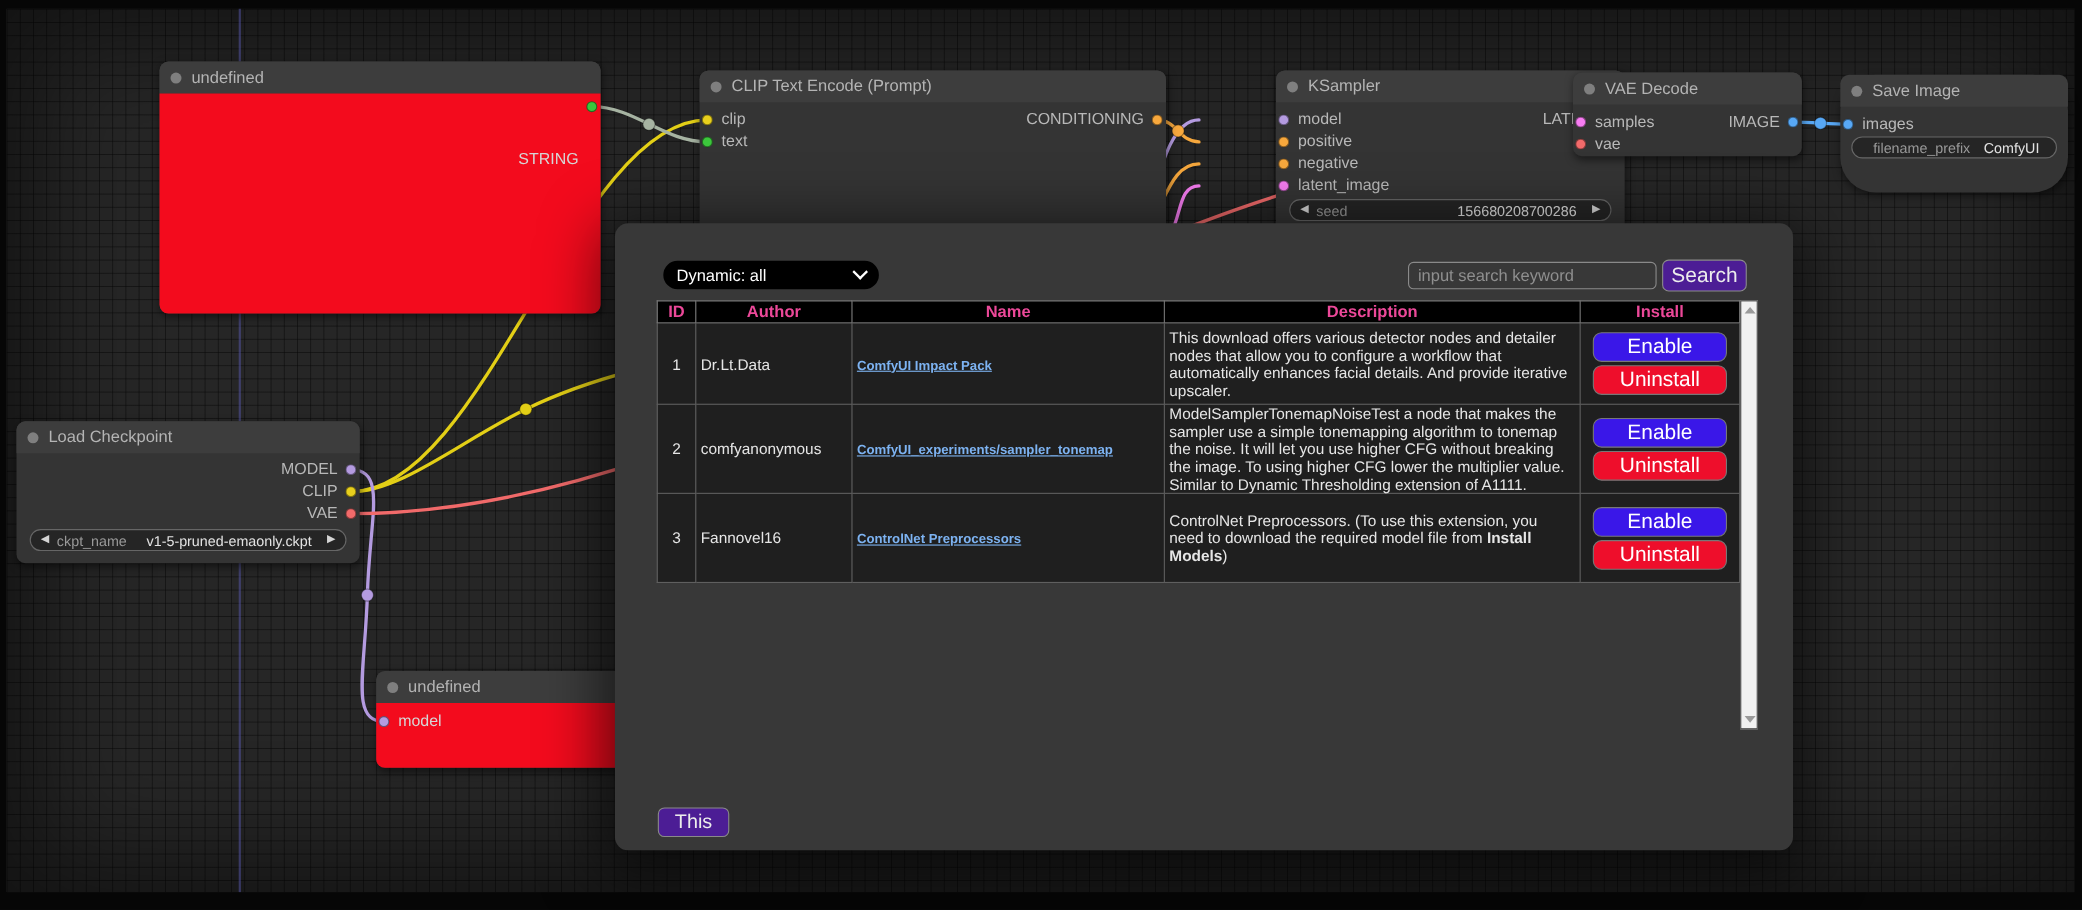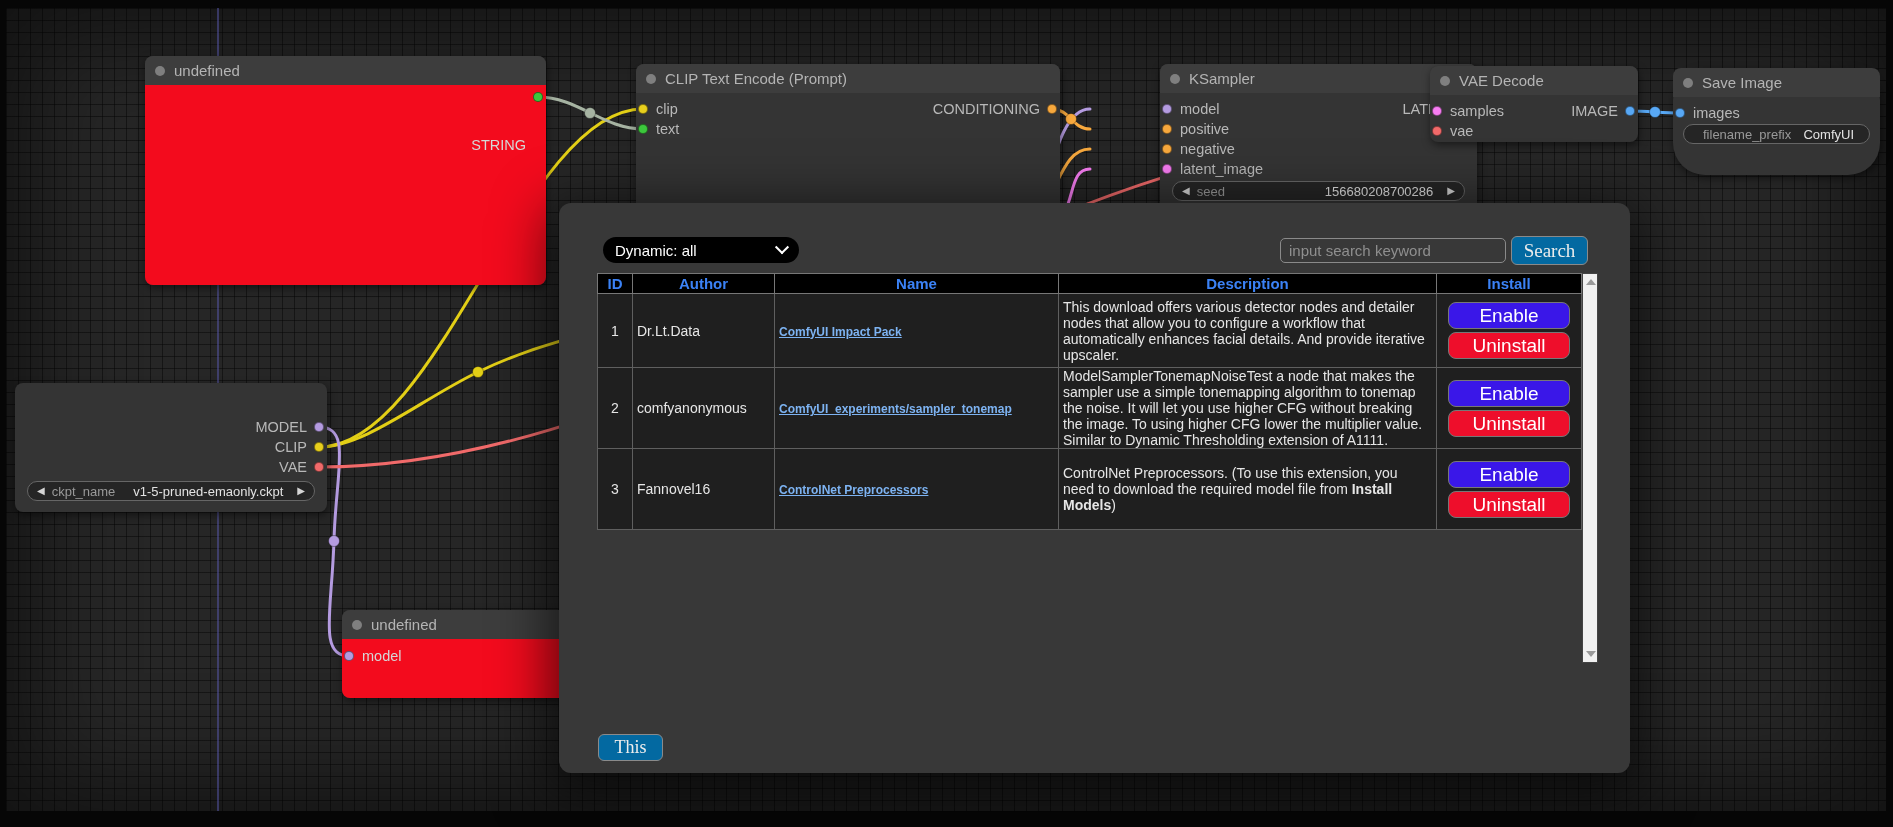--- a/index.html
+++ b/index.html
@@ -39,27 +39,27 @@
     border-radius:12px;box-shadow:0 12px 55px 10px rgba(0,0,0,.62);z-index:10;}
   .filter{position:absolute;left:44px;top:34px;width:196px;height:26px;background:#000;
     border-radius:13px;color:#fff;font-size:15px;display:flex;align-items:center;
     padding:0 12px;box-sizing:border-box;cursor:pointer;}
   .chev{margin-left:auto;width:8px;height:8px;border-right:2.5px solid #fff;
     border-bottom:2.5px solid #fff;transform:rotate(45deg) translate(-2px,-2px);}
   .search-input{position:absolute;left:721px;top:35px;width:226px;height:25px;box-sizing:border-box;
     background:#383838;border:1px solid #8a8a8a;border-radius:5px;color:#ccc;font-size:15px;
     padding:0 8px;font-family:"Liberation Sans",sans-serif;}
   .search-input::placeholder{color:#8f8f8f;}
-  .btn-plain{background:#0369a1;border:1.5px solid #8a8a8a;border-radius:6px;color:#ececec;
-    font-family:Liberation Serif, serif;cursor:pointer;}
+  .btn-plain{background:#4c1d95;border:1.5px solid #8a8a8a;border-radius:6px;color:#ececec;
+    font-family:Liberation Sans, sans-serif;cursor:pointer;}
   .search-btn{position:absolute;left:952px;top:33px;width:77px;height:29px;font-size:19px;}
   .close-btn{position:absolute;left:39px;top:531px;width:65px;height:27px;font-size:18px;}
   .table-wrap{position:absolute;left:38px;top:70px;width:1001px;height:390px;}
   table.ext{border-collapse:collapse;width:984px;table-layout:fixed;}
-  table.ext th{background:#000;color:#3b82f6;font-size:15px;font-weight:bold;height:19px;
+  table.ext th{background:#000;color:#ec4899;font-size:15px;font-weight:bold;height:19px;
     border:1px solid #777;padding:0 2px;}
   table.ext td{background:#1f1f1f;color:#e6e6e6;border:1px solid #5f5f5f;font-size:14px;
     vertical-align:middle;padding:0 4px;}
   td.cid{text-align:center;} td.cauthor{padding-left:8px;}
   td.cname a{color:#7db3f2;font-weight:bold;text-decoration:underline;font-size:12px;}
   td.cdesc{font-size:13.5px;line-height:16px;padding:0 4px;}
   td.cinstall{text-align:center;padding:4px 0;}
   .btn-enable,.btn-uninstall{display:block;margin:3px auto;width:122px;height:27px;border-radius:8px;
     border:1px solid #777;color:#fff;font-size:19px;line-height:24px;cursor:pointer;
     font-family:"Liberation Sans",sans-serif;}
@@ -168,20 +168,24 @@
     </div>
   <div class="slot in" style="top:35px;">images</div>
   <span class="sdot in c-blue" style="top:40px;"></span>
   <div class="widget" style="left:10px;right:10px;top:56px;">
     <span class="wlabel" style="margin-left:10px;">filename_prefix</span>
     <span class="wvalue" style="margin-right:6px;">ComfyUI</span>
   </div>
 </div>
 
 <div class="node" style="left:15px;top:383px;width:312px;height:129px;">
+  <div class="nhead">
+      <span class="tdot"></span>
+      <span>Load Checkpoint</span>
+    </div>
   <div class="slot out" style="top:34px;">MODEL</div>
   <span class="sdot out c-purple" style="top:39px;"></span>
   <div class="slot out" style="top:54px;">CLIP</div>
   <span class="sdot out c-yellow" style="top:59px;"></span>
   <div class="slot out" style="top:74px;">VAE</div>
   <span class="sdot out c-salmon" style="top:79px;"></span>
   <div class="widget" style="left:12px;right:12px;top:98px;">
     <span class="arrow">◀</span>
     <span class="wlabel">ckpt_name</span>
     <span class="wvalue">v1-5-pruned-emaonly.ckpt</span>

